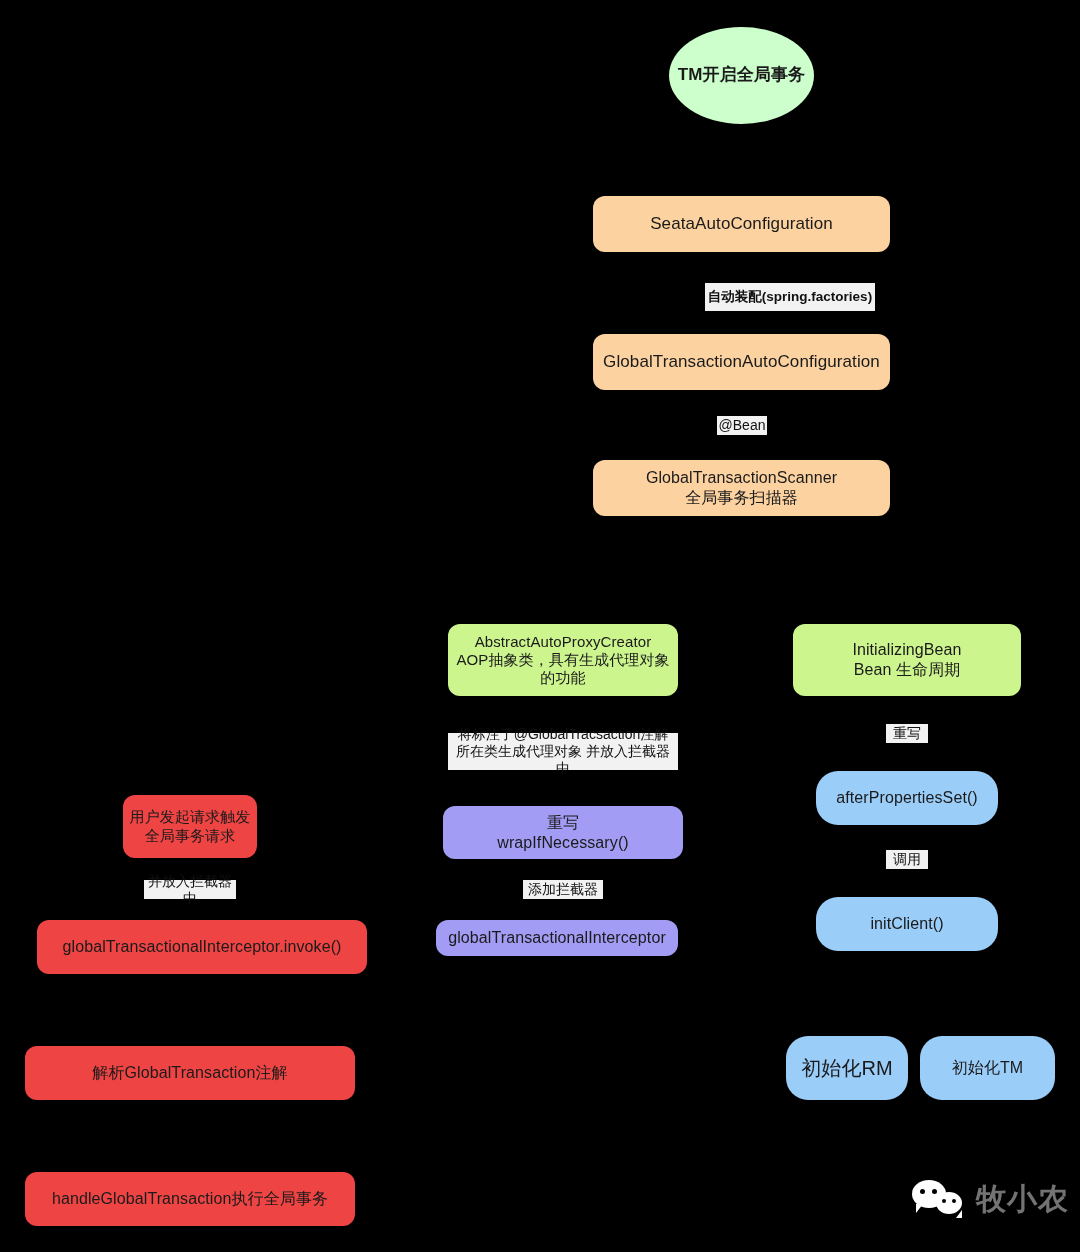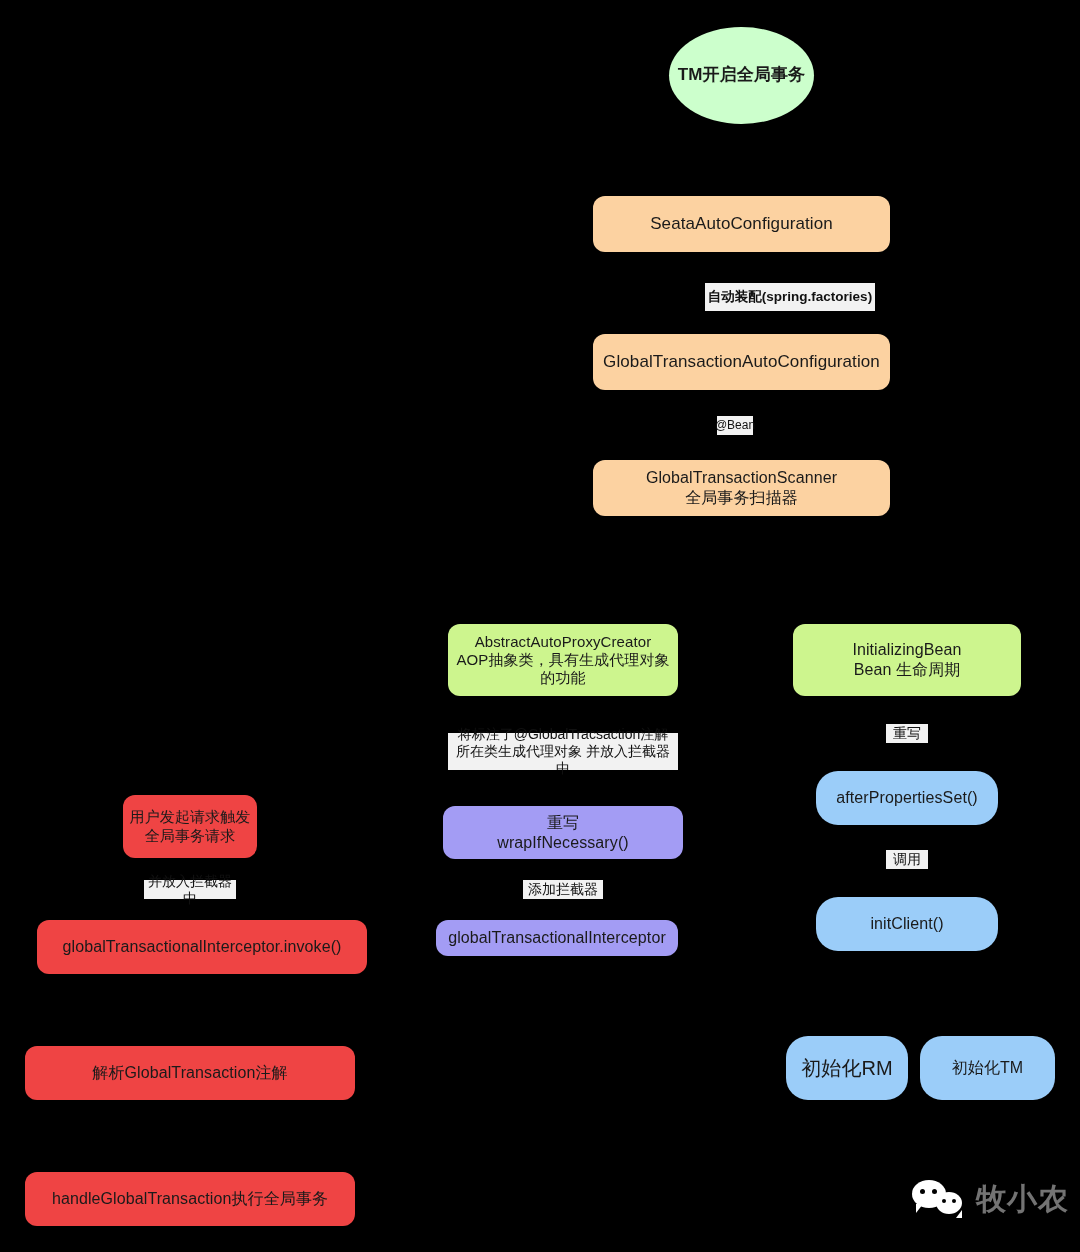--- a/index.html
+++ b/index.html
@@ -108,21 +108,21 @@
 <div id="canvas">
 
   <div class="node ellipse fill-mint" style="left:669px; top:27px; width:145px; height:97px; font-size:17px;">TM开启全局事务</div>
 
   <div class="node fill-orange" style="left:593px; top:196px; width:297px; height:56px; font-size:17px;">SeataAutoConfiguration</div>
 
   <div class="edge-label bold" style="left:657px; top:283px; width:170px; height:28px; font-size:13.5px;margin-left:48px;">自动装配(spring.factories)</div>
 
   <div class="node fill-orange" style="left:593px; top:334px; width:297px; height:56px; font-size:17px;">GlobalTransactionAutoConfiguration</div>
 
-  <div class="edge-label" style="left:717px; top:416px; width:36px; height:19px; font-size:12px;">@Bean</div>
+  <div class="edge-label" style="left:717px; top:416px; width:50px; height:19px; font-size:14px;">@Bean</div>
 
   <div class="node fill-orange" style="left:593px; top:460px; width:297px; height:56px; font-size:16px;">GlobalTransactionScanner
 全局事务扫描器</div>
 
   <div class="node fill-green" style="left:448px; top:624px; width:230px; height:72px; font-size:15px;">AbstractAutoProxyCreator
 AOP抽象类，具有生成代理对象
 的功能</div>
 
   <div class="edge-label" style="left:448px; top:733px; width:230px; height:37px; font-size:14px;">将标注了@GlobalTracsaction注解
 所在类生成代理对象 并放入拦截器中</div>

